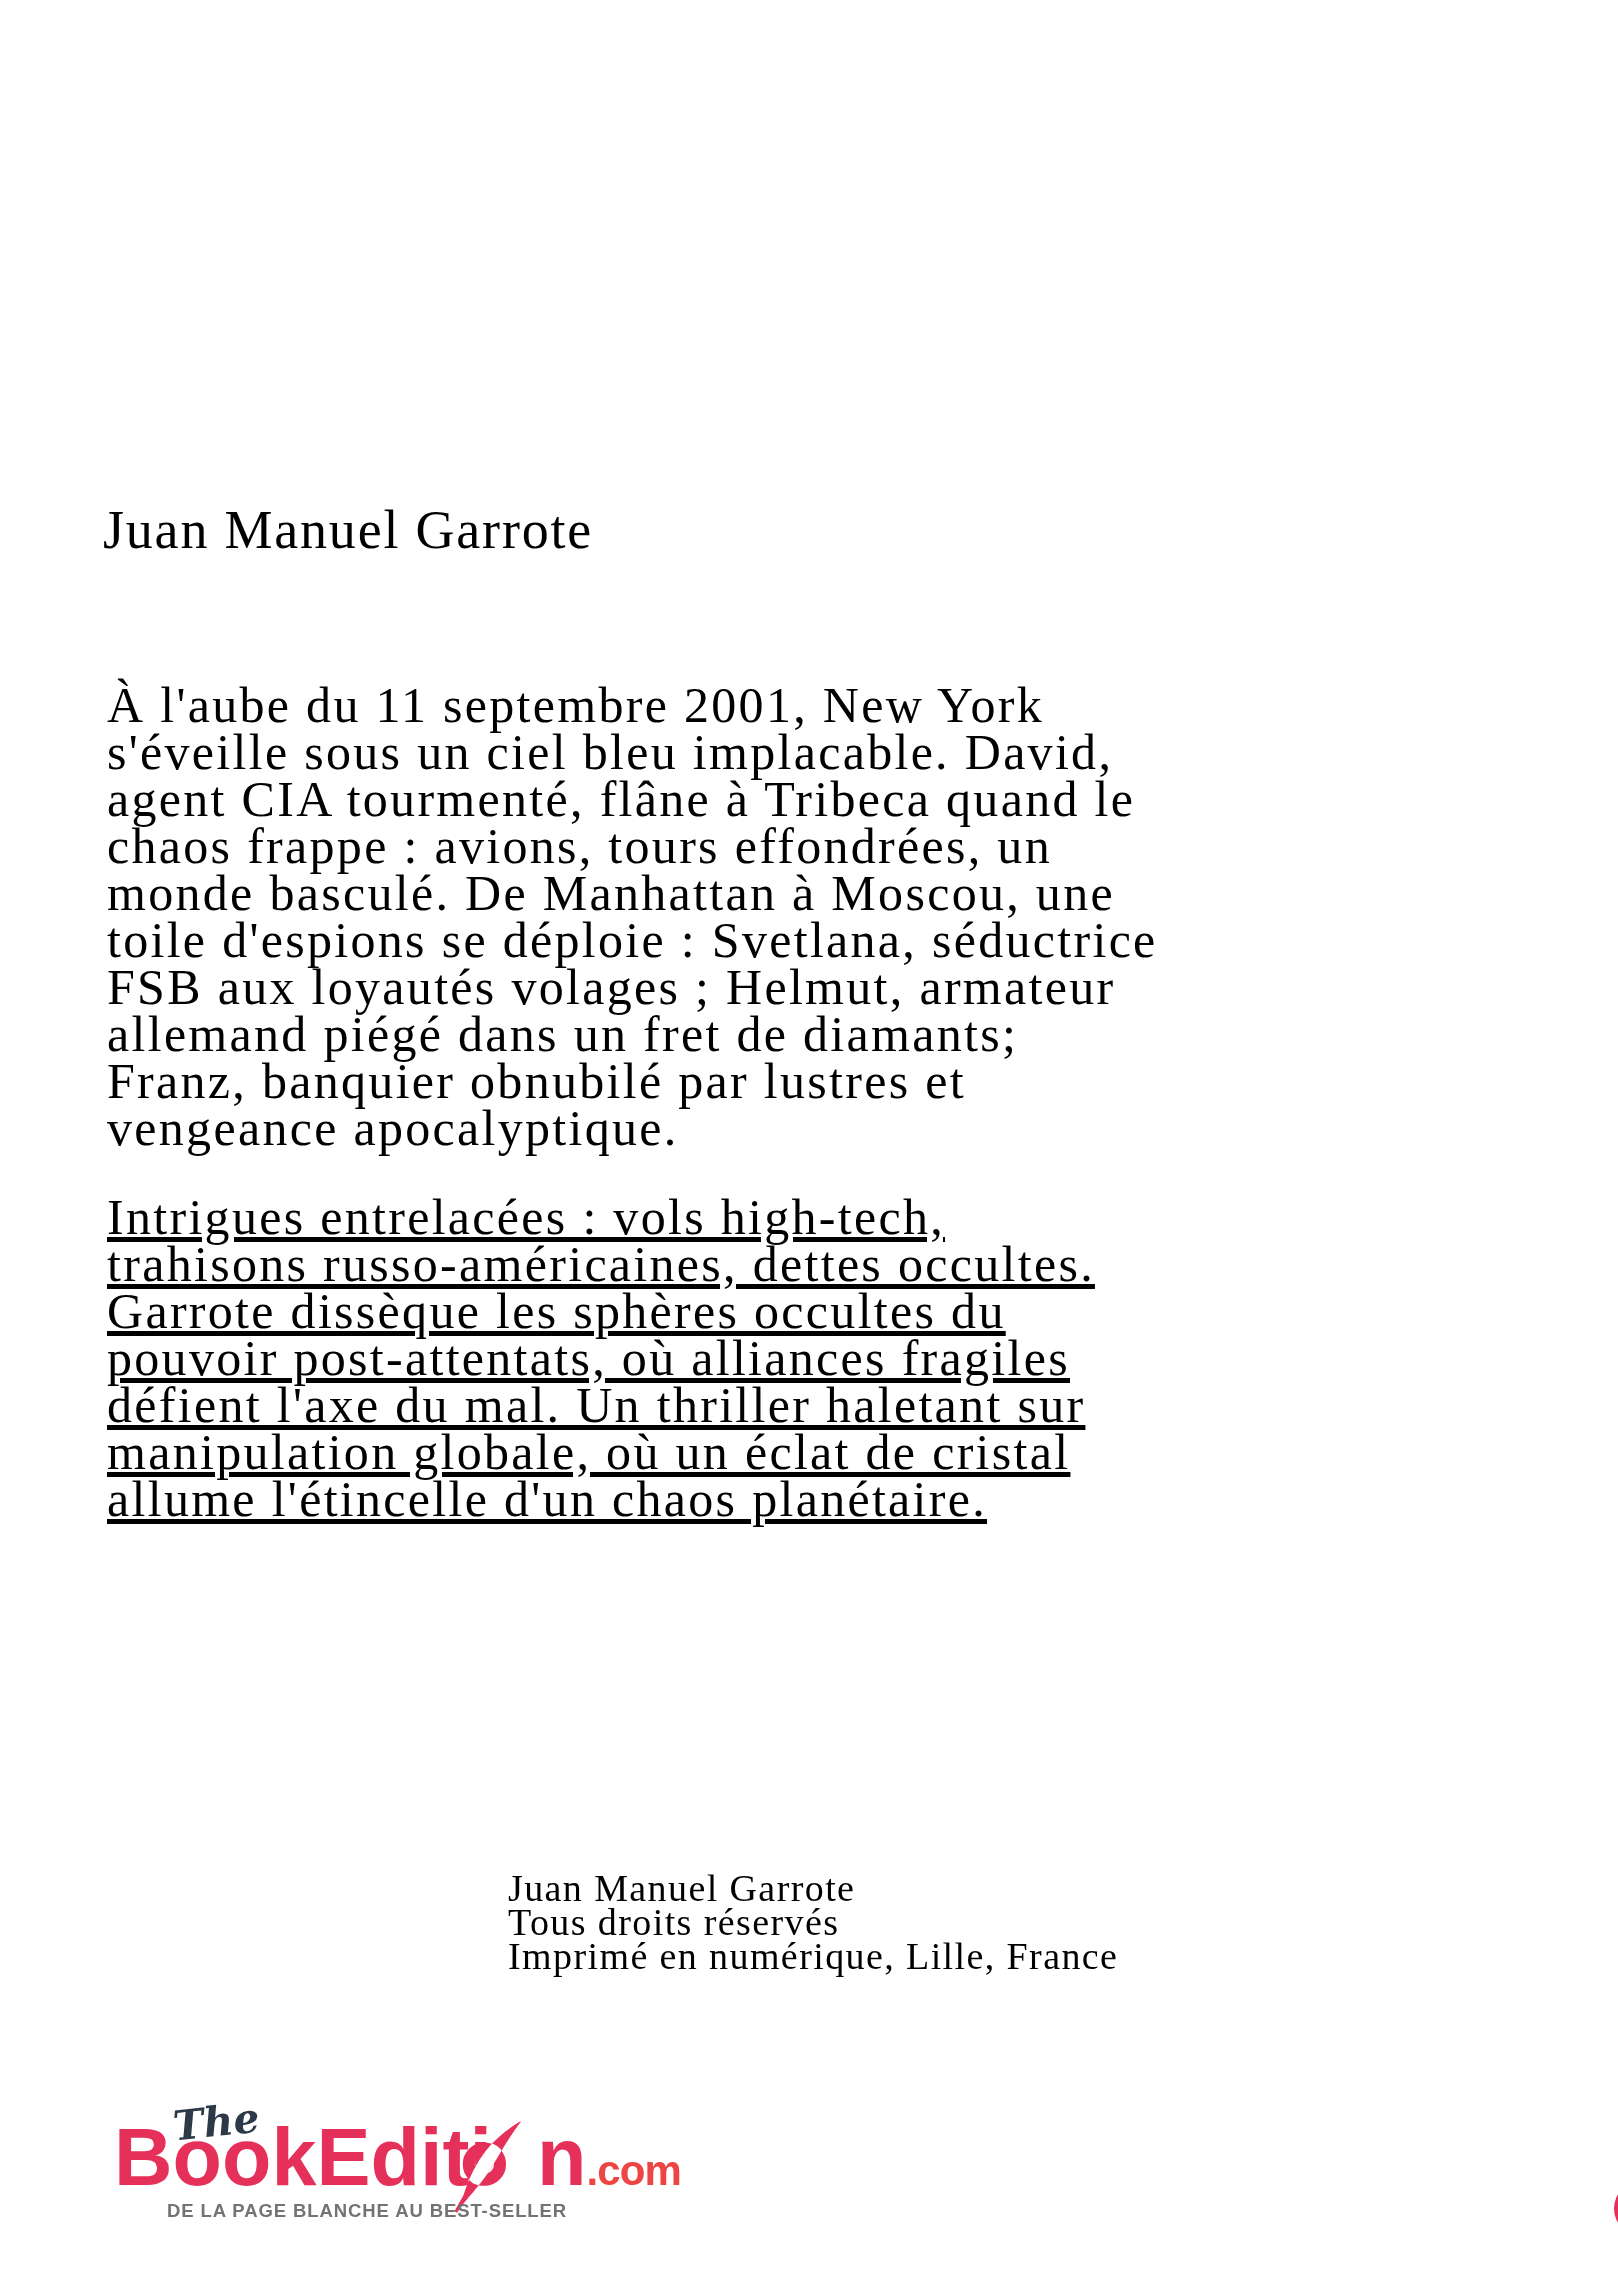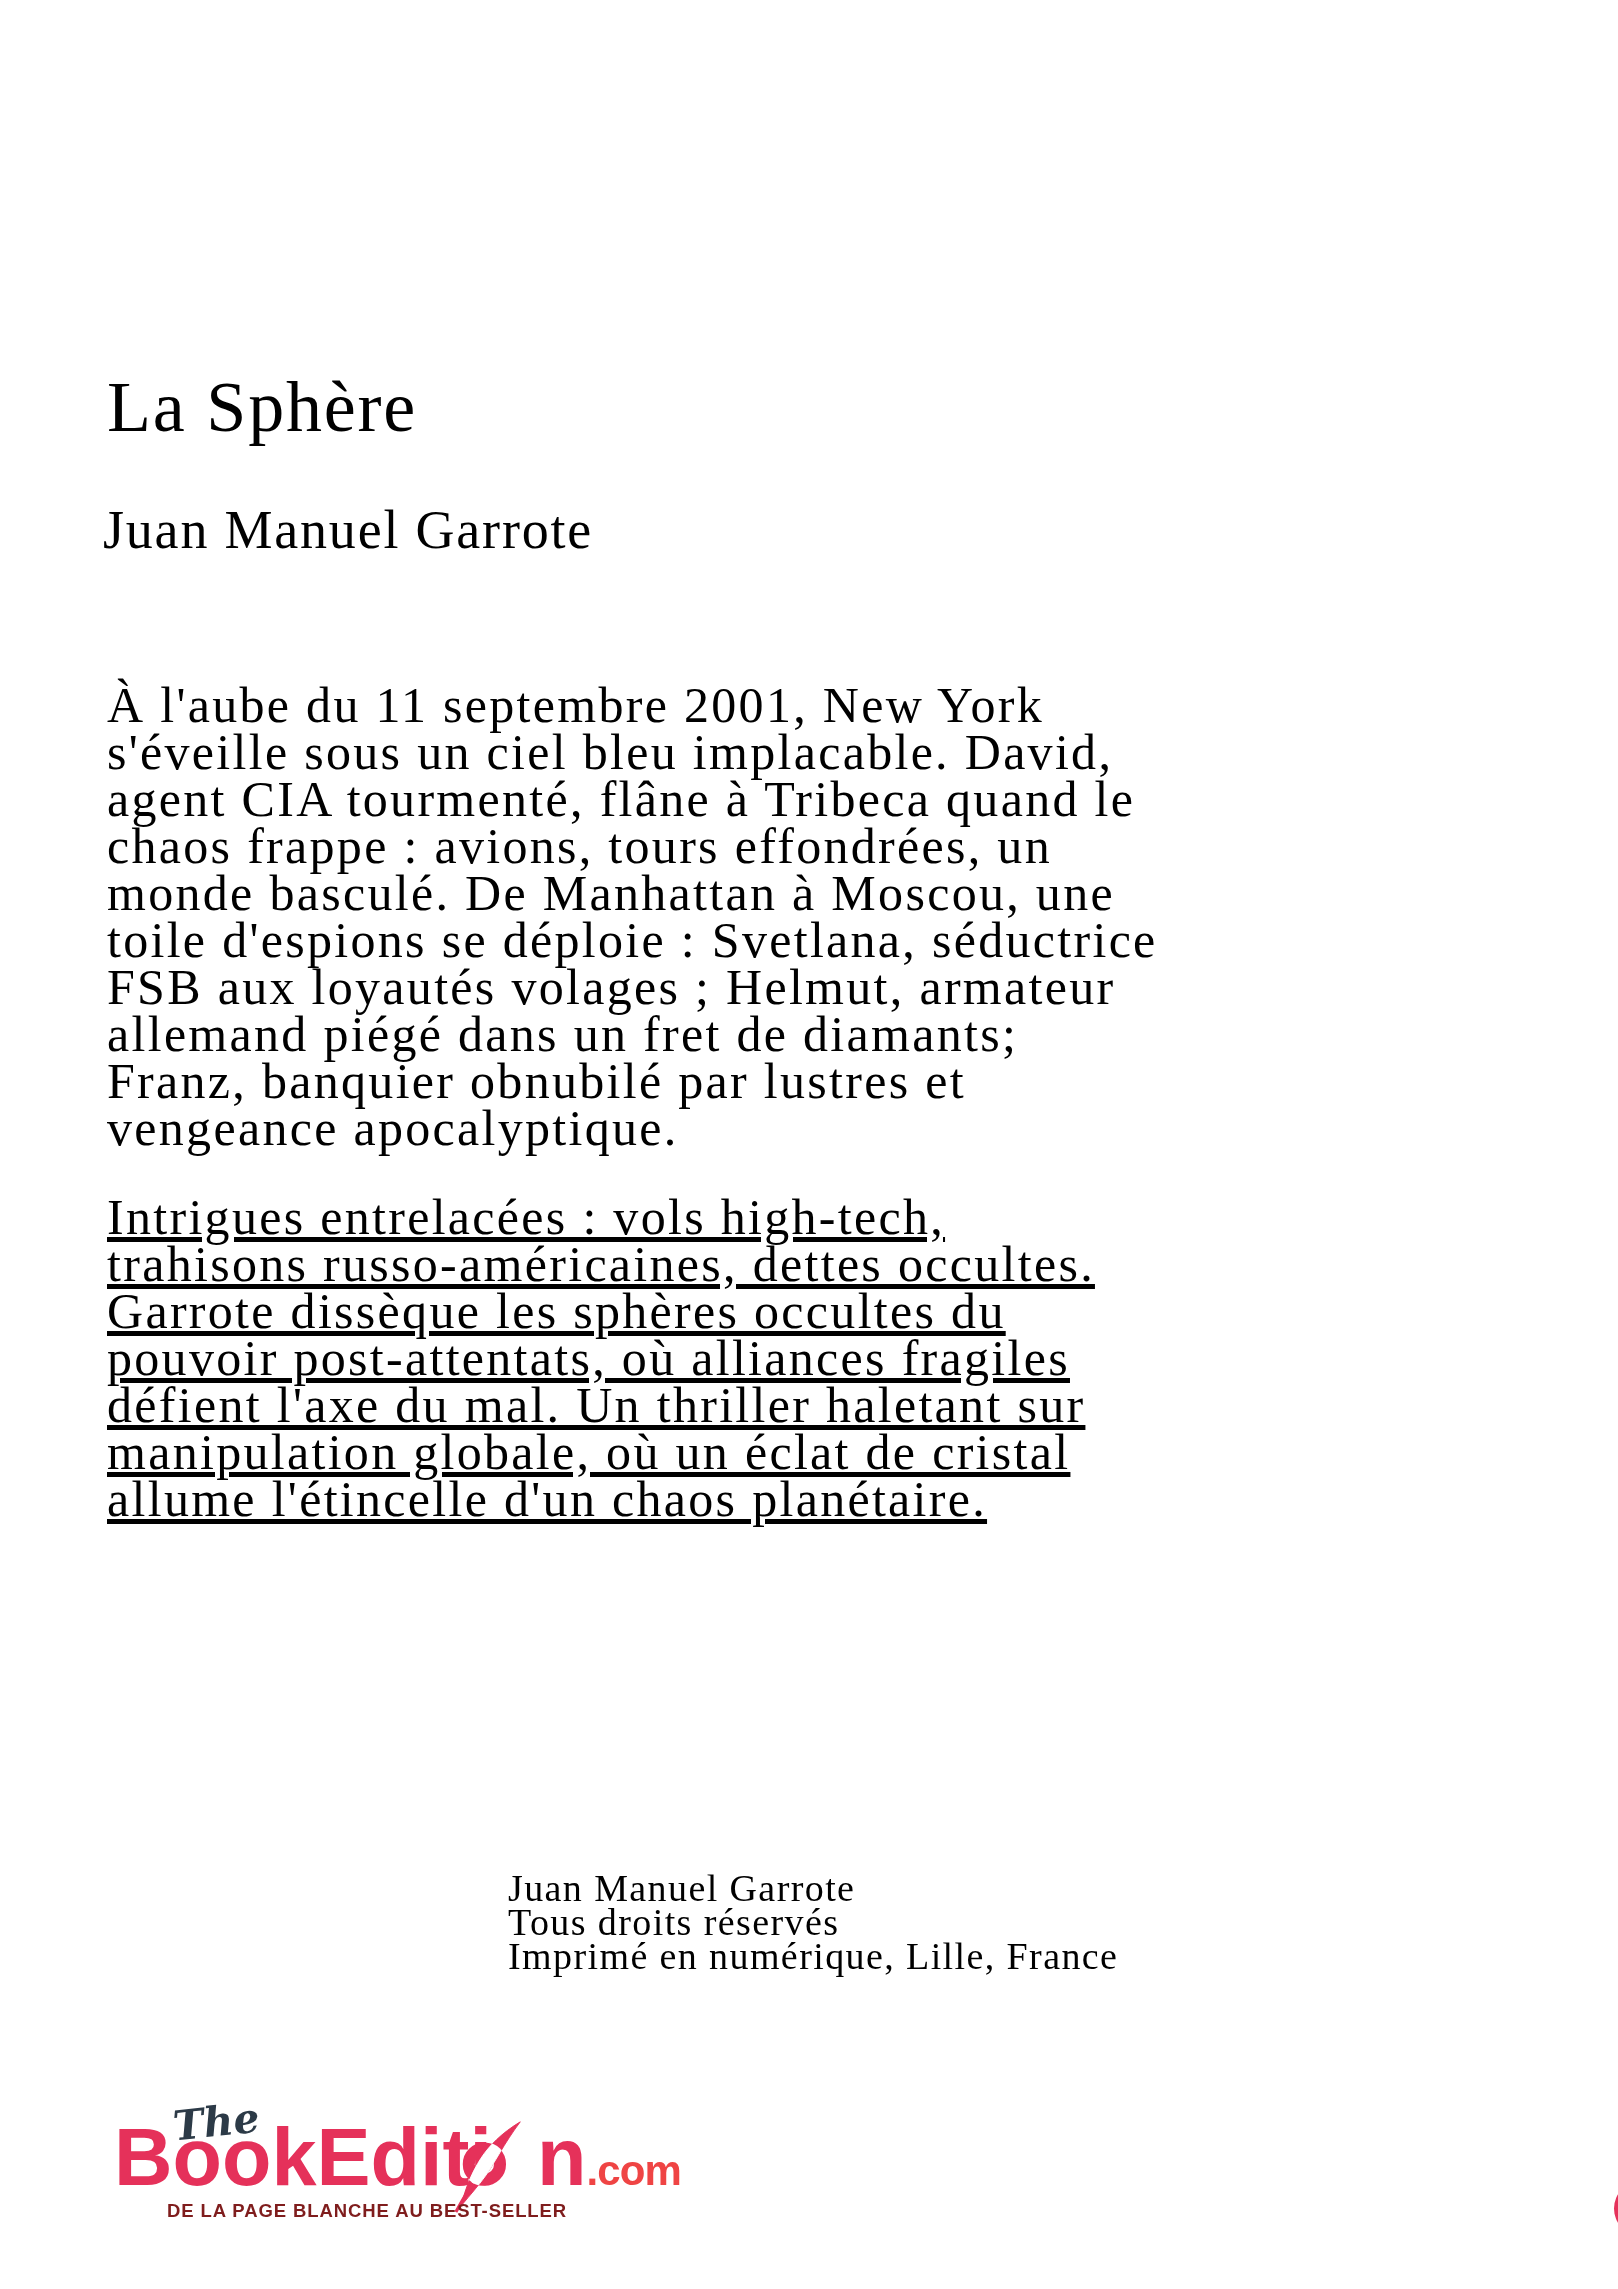--- a/index.html
+++ b/index.html
@@ -115,40 +115,39 @@
     color: #ef4444;
   }
   .logo-tagline {
     position: absolute;
     left: 53px;
     top: 98px;
     font-size: 18.5px;
     line-height: 18.5px;
     font-weight: bold;
     letter-spacing: 0.9px;
-    color: #7f1d1d;
+    color: #737373;
     white-space: pre;
   }
 
   .edge-badge {
     position: absolute;
     left: 1614px;
     top: 2181px;
     width: 55px;
     height: 55px;
     border-radius: 50%;
     background: #e5315a;
   }
 </style>
 </head>
 <body>
 
 <div class="page">
 
-  <h1 class="book-title" style="margin:0; font-weight:normal;">La Sphère</h1>
 
   <h2 class="book-author" style="margin:0; font-weight:normal;">Juan Manuel Garrote</h2>
 
   <div class="synopsis">
     <p>À l'aube du 11 septembre 2001, New York
 s'éveille sous un ciel bleu implacable. David,
 agent CIA tourmenté, flâne à Tribeca quand le
 chaos frappe : avions, tours effondrées, un
 monde basculé. De Manhattan à Moscou, une
 toile d'espions se déploie : Svetlana, séductrice

